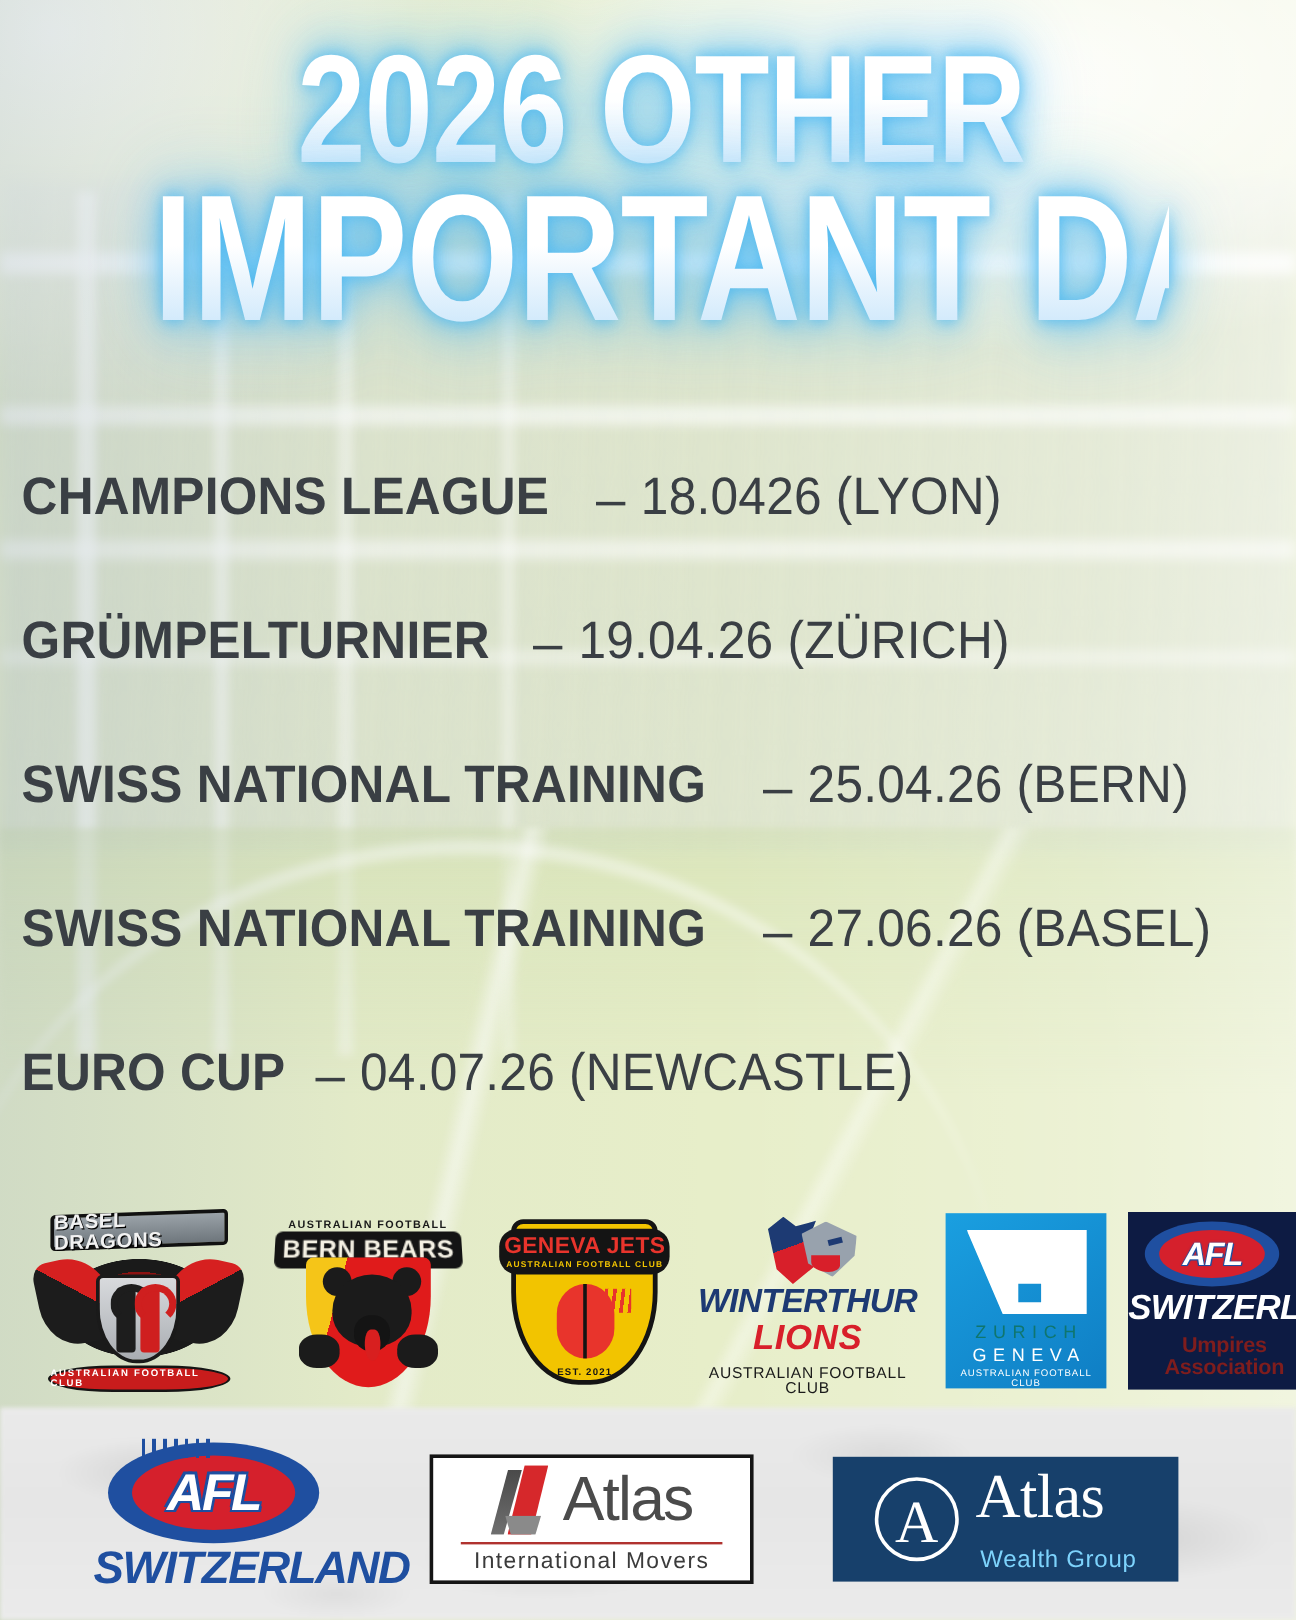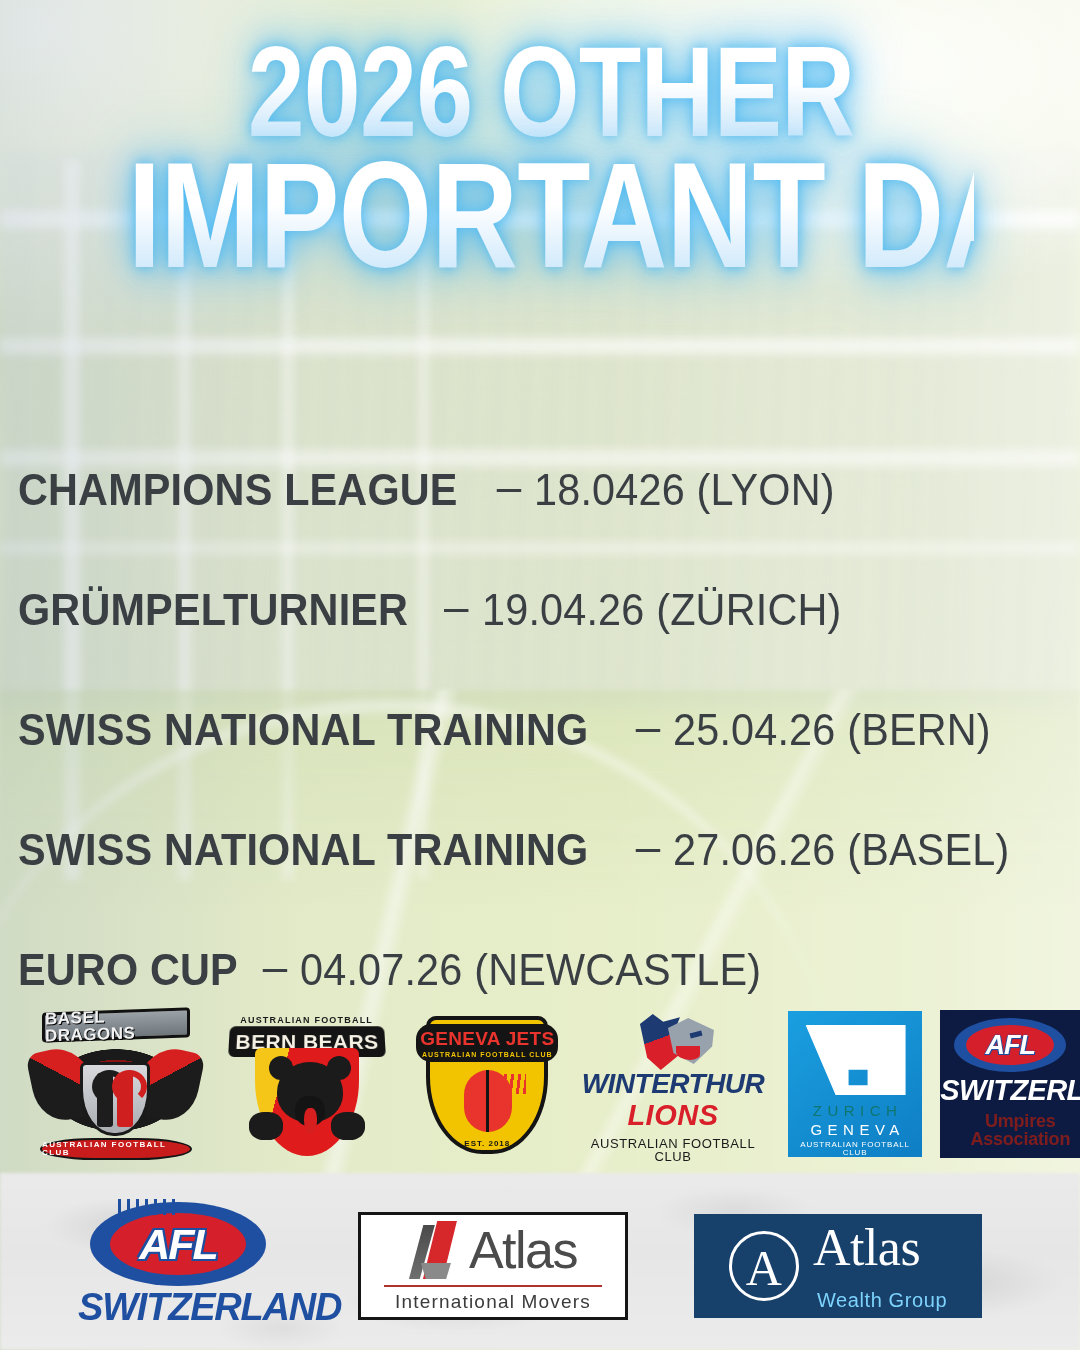--- a/index.html
+++ b/index.html
@@ -134,21 +134,21 @@
     transform-origin:center top;
     white-space:nowrap;
   }
   #title-1 { font-size:128px; }
   #title-2 { font-size:150px; margin-top:6px; }
 
   
   .dates { position:absolute; left:0; top:392px; width:1080px; z-index:5; }
   .date-row {
     height:120px;
-    display:flex; align-items:flex-end;
+    display:flex; align-items:flex-start;
     padding-left:18px;
     white-space:nowrap;
   }
   .date-name, .date-val {
     font-family:"Liberation Sans Narrow","Liberation Sans", sans-serif;
     color:#3a3f44;
     font-size:44px;
     line-height:1;
     transform:scaleX(.94);
     transform-origin:left center;
@@ -563,21 +563,21 @@
 
     <div class="club geneva">
       <div class="shield"></div>
       <div class="ball"></div>
       <div class="seam"></div>
       <div class="speed"></div>
       <div class="band">
         <div class="t1">GENEVA JETS</div>
         <div class="t2">AUSTRALIAN FOOTBALL CLUB</div>
       </div>
-      <div class="est">EST. 2018</div>
+      <div class="est">EST. 2021</div>
     </div>
 
     <div class="club winter">
       <div class="lion">
         <div class="mane"></div>
         <div class="face"></div>
         <div class="jaw"></div>
         <div class="eye"></div>
       </div>
       <div class="w1">WINTERTHUR</div>

